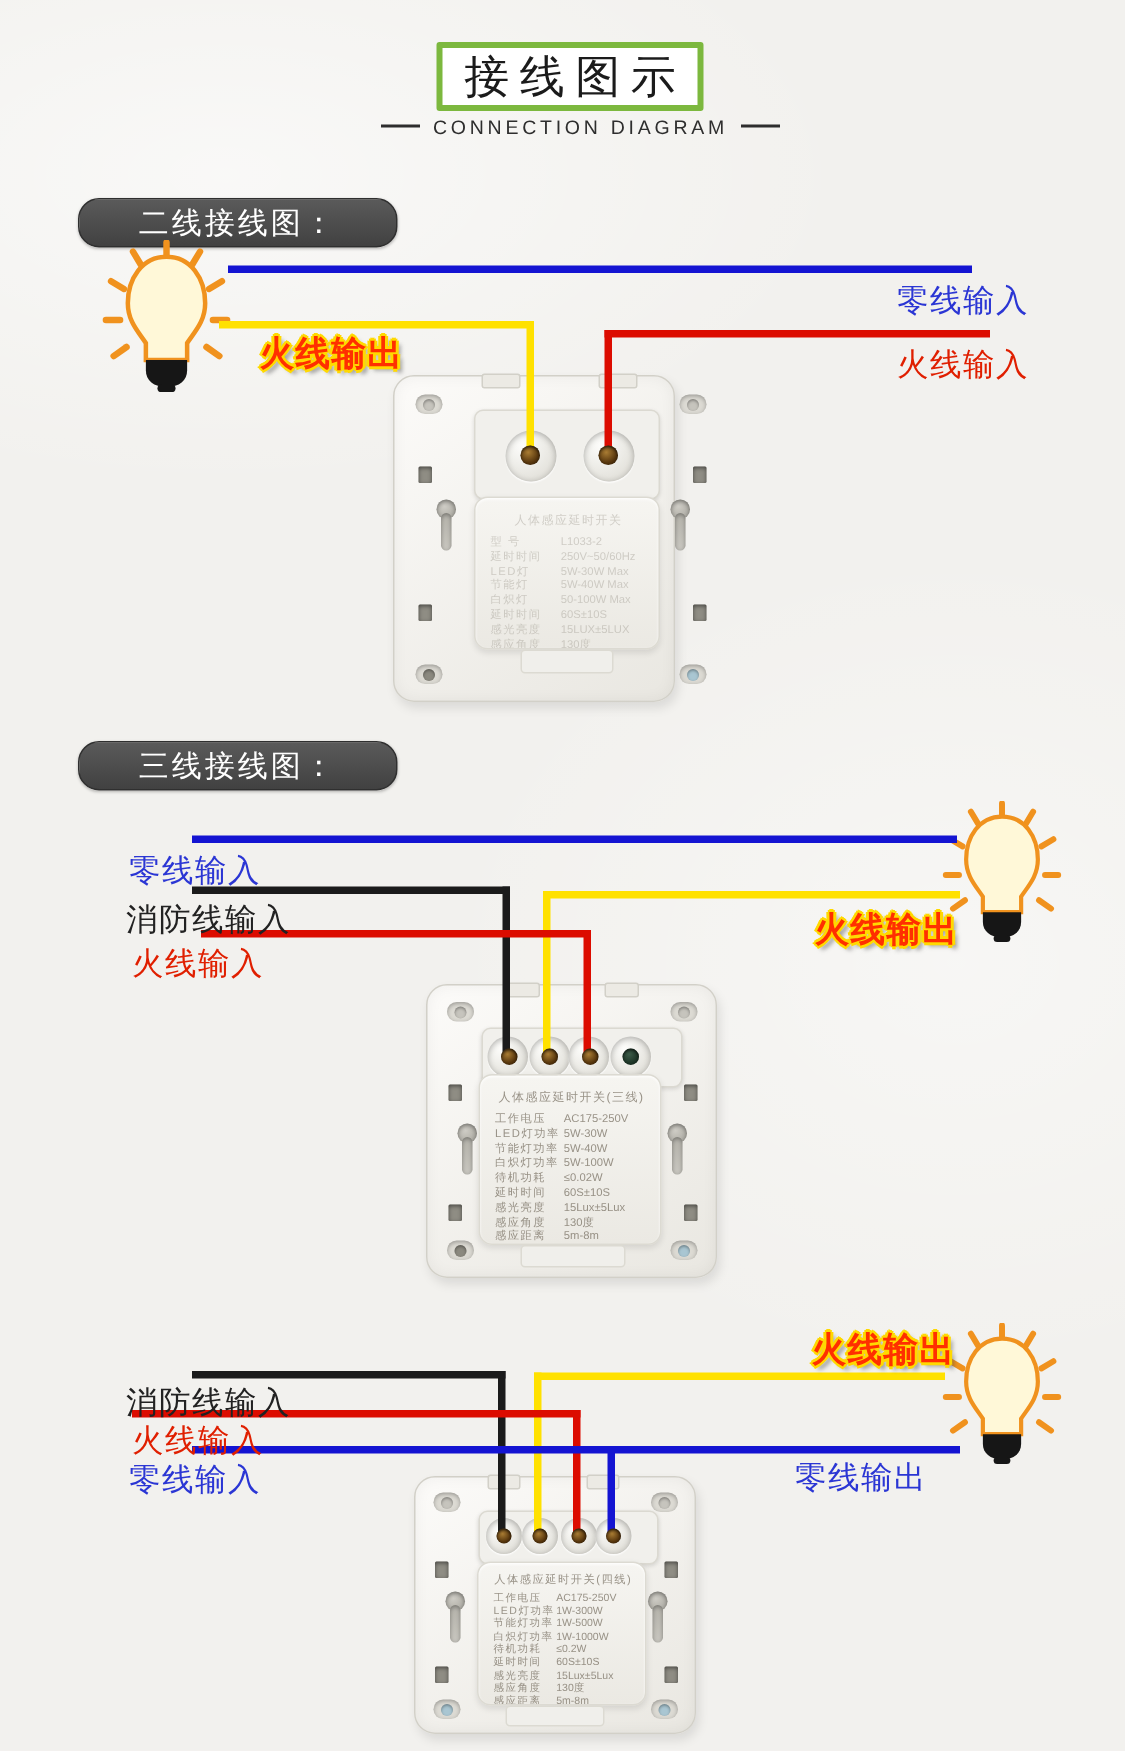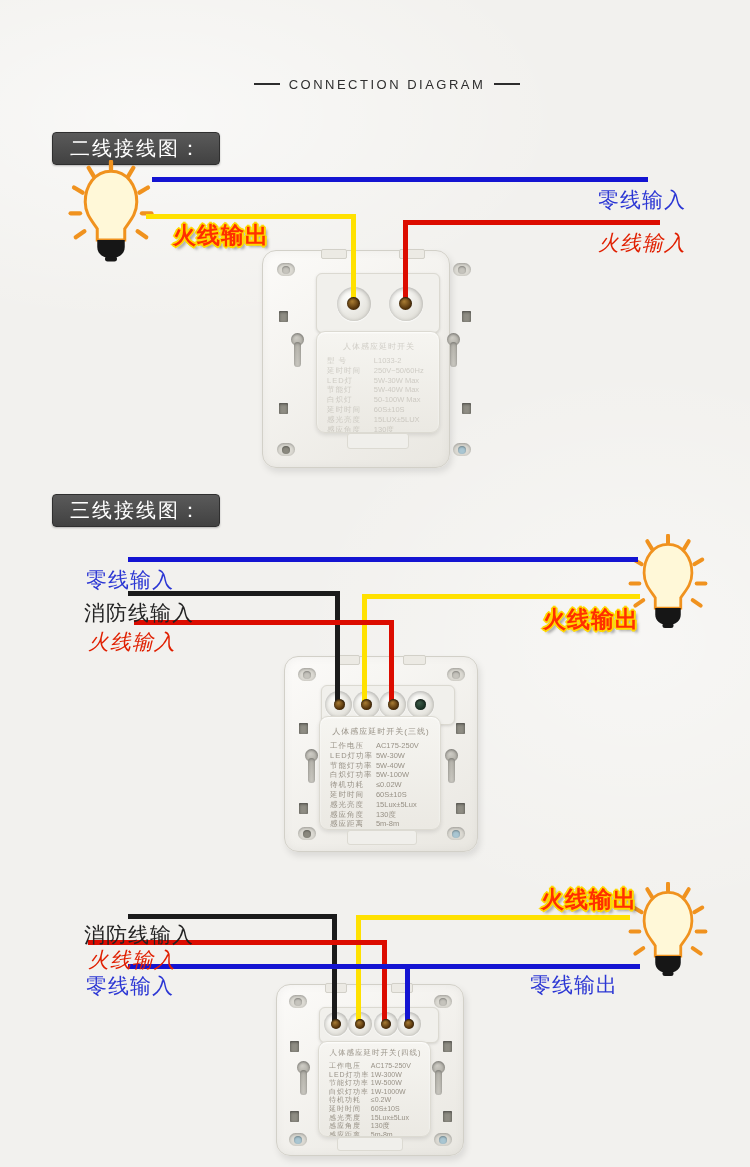--- a/index.html
+++ b/index.html
@@ -23,39 +23,39 @@
   }
   .title-box span{font-size:30px;letter-spacing:7px;color:#1b1b1b;padding-left:7px;}
   .subtitle-row{
     position:absolute;left:12px;top:76px;width:750px;height:16px;
     display:flex;align-items:center;justify-content:center;gap:9px;
   }
   .subtitle-dash{width:26px;height:2px;background:#2d2d2d;}
   .subtitle-text{font-size:13px;letter-spacing:2.5px;color:#2e2e2e;}
   
   .pill{
-    position:absolute;left:52px;width:168px;height:33px;
+    position:absolute;left:52px;width:213px;height:33px;
     background:linear-gradient(180deg,#5a5a5a,#414141);
-    border:1px solid #2f2f2f;border-radius:4px;box-sizing:border-box;
+    border:1px solid #2f2f2f;border-radius:14px;box-sizing:border-box;
     display:flex;align-items:center;justify-content:center;
     box-shadow:0 1px 2px rgba(0,0,0,.25);
   }
   .pill span{color:#ffffff;font-size:20px;letter-spacing:2px;}
   
   .wire{position:absolute;z-index:20;}
   .wire.h{height:5px;}
   .wire.v{width:5px;}
   .c-blue{background:#1414d2;}
   .c-red{background:#dc0c00;}
   .c-yellow{background:#ffe100;}
   .c-black{background:#1b1b1b;}
   
   .lbl{position:absolute;z-index:40;font-size:21px;letter-spacing:1px;white-space:nowrap;}
   .lbl-blue{color:#2b36d4;}
-  .lbl-red{color:#e01f00;font-style:italic;}
+  .lbl-red{color:#e01f00;}
   .lbl-black{color:#222222;}
   .lbl-out{
     font-size:23px;font-weight:bold;color:#ff2f00;letter-spacing:1px;
     text-shadow:
       -2px 0 0 #ffd900, 2px 0 0 #ffd900, 0 -2px 0 #ffd900, 0 2px 0 #ffd900,
       -1px -1px 0 #ffd900, 1px 1px 0 #ffd900, -1px 1px 0 #ffd900, 1px -1px 0 #ffd900,
       3px 3px 3px rgba(70,70,70,.55);
     margin-left: 17px;
   }
   
@@ -148,20 +148,23 @@
       </g>
       <path d="M50,13 C31,13 20,30 20,49 C20,63 28,71 34,80 L34,93 L66,93 L66,80 C72,71 80,63 80,49 C80,30 69,13 50,13 Z" fill="#fff8d8" stroke="#f0921e" stroke-width="3.5"></path>
       <path d="M34,93 L66,93 L66,101 C66,109 60,114 50,114 C40,114 34,109 34,101 Z" fill="#161616"></path>
       <rect x="43" y="112" width="14" height="6" rx="3" fill="#161616"></rect>
     </symbol>
   </defs>
 </svg>
 
 <div id="canvas">
 
+  <div class="title-box">
+    <span>接线图示</span>
+  </div>
   <div class="subtitle-row">
     <div class="subtitle-dash"></div>
     <div class="subtitle-text">CONNECTION DIAGRAM</div>
     <div class="subtitle-dash"></div>
   </div>
 
   <div class="pill" style="top:132px">
     <span>二线接线图：</span>
   </div>
 

